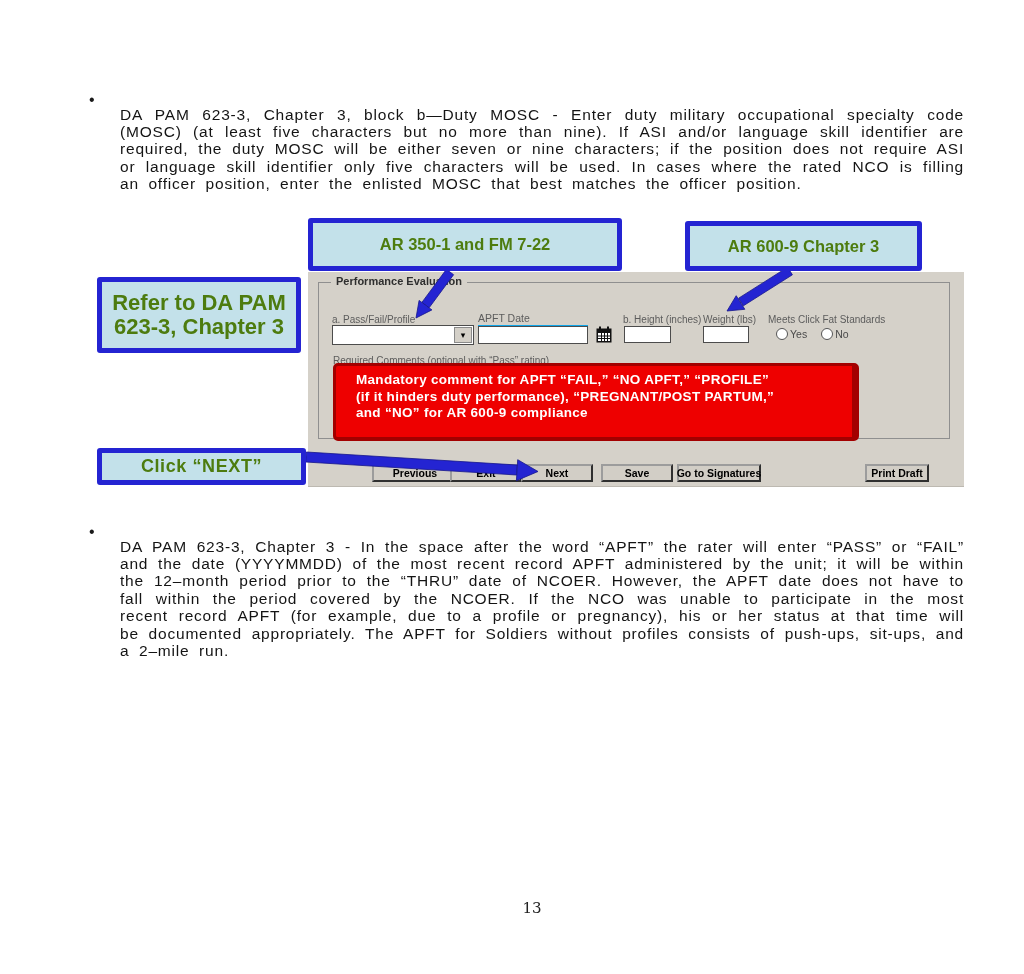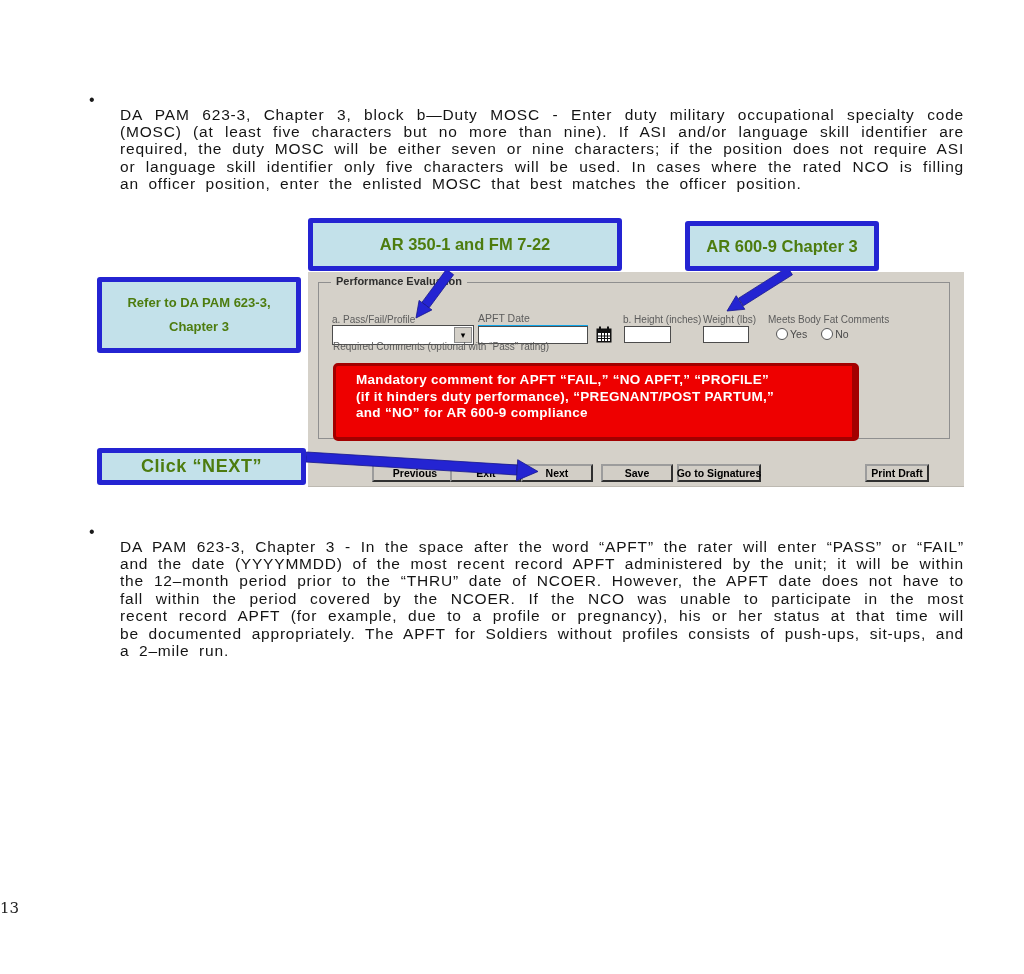--- a/index.html
+++ b/index.html
@@ -24,22 +24,22 @@
   #bullet1{top:91px}#para1{top:90px}
   #bullet2{top:523px}#para2{top:522px}
   
   .callout{
     position:absolute;background:var(--callout-fill);
     border:5px solid var(--accent-blue);border-radius:3px;box-sizing:border-box;
     display:flex;align-items:center;justify-content:center;text-align:center;
     font-weight:bold;color:#4d7c0f;z-index:6;
   }
   #callout-ar350{left:308px;top:218px;width:314px;height:53px;font-size:16.5px;}
-  #callout-ar600{left:685px;top:221px;width:194px;height:50px;font-size:16.5px;}
-  #callout-refer{left:97px;top:277px;width:204px;height:76px;font-size:13px;line-height:24px;}
+  #callout-ar600{left:685px;top:221px;width:237px;height:50px;font-size:16.5px;}
+  #callout-refer{left:97px;top:277px;width:204px;height:76px;font-size:22px;line-height:24px;}
   #callout-next{left:97px;top:448px;width:209px;height:37px;font-size:18px;letter-spacing:.6px;align-items:center;}
   
   #form-shot{
     position:absolute;left:308px;top:272px;width:656px;height:214px;
     background:var(--form-bg);z-index:1;border-bottom:1px solid #bdb9b1;
   }
   #group-box{position:absolute;left:10px;top:10px;width:630px;height:155px;border:1px solid #8f8f8f;}
   #group-title{
     position:absolute;left:12px;top:-8px;background:var(--form-bg);
     padding:0 5px;font-size:11px;font-weight:bold;color:#2e2e2e;white-space:nowrap;
@@ -56,21 +56,21 @@
     position:absolute;left:159px;top:29px;width:110px;height:13px;
     border-bottom:1px solid #0ea5e9;font-size:10.5px;color:var(--label-gray);white-space:nowrap;
   }
   #apft-input{left:159px;top:43px;width:110px;height:18px;}
   #calendar-btn{position:absolute;left:277px;top:43px;width:16px;height:17px;}
   #height-input{left:305px;top:43px;width:47px;height:17px;}
   #weight-input{left:384px;top:43px;width:46px;height:17px;}
   #radios{position:absolute;left:449px;top:45px;display:flex;align-items:center;gap:6px;font-size:10.5px;color:#4a4a4a;}
   .radio-pair{display:flex;align-items:flex-end;gap:2px;padding-left:8px;}
   .radio{width:10px;height:10px;border:1px solid #555;border-radius:50%;background:#fff;display:inline-block;}
-  #req-label{left:14px;top:58px;}
+  #req-label{left:14px;top:72px;}
   #warning-box{
     position:absolute;left:14px;top:80px;width:526px;height:78px;box-sizing:border-box;
     background:var(--warning-red);border:3px solid var(--warning-border);
     border-right-width:7px;border-bottom-width:4px;border-radius:5px;
   }
   #warning-text{
     margin:6px 0 0 20px;width:424px;color:#fff;font-weight:bold;
     font-size:13.5px;line-height:16.5px;letter-spacing:.3px;
   }
   .btn{
@@ -83,22 +83,22 @@
   #btn-exit{left:142px;width:72px;}
   #btn-next{left:213px;width:72px;}
   #btn-save{left:293px;width:72px;}
   #btn-signatures{left:369px;width:84px;}
   #btn-print{left:557px;width:64px;}
   
   #arrows{position:absolute;left:0;top:0;z-index:5;pointer-events:none;}
   .arrow-shape{fill:var(--accent-blue);stroke:#15158c;stroke-width:.8;}
   
   #page-number{
-    position:absolute;left:0;right:0;top:899px;
-    font-family:"DejaVu Serif",serif;font-size:15px;color:#222;
+    position:absolute;left:0;right:0;top:899px;text-align:center;
+    font-family:"DejaVu Serif",serif;font-size:15px;color:#222;padding-left:40px;
   }
 </style>
 </head>
 <body>
 
 <span class="bullet" id="bullet1">•</span>
 <p class="para" id="para1">DA PAM 623-3, Chapter 3, block b—Duty MOSC - Enter duty military occupational specialty code (MOSC) (at least five characters but no more than nine). If ASI and/or language skill identifier are required, the duty MOSC will be either seven or nine characters; if the position does not require ASI or language skill identifier only five characters will be used. In cases where the rated NCO is filling an officer position, enter the enlisted MOSC that best matches the officer position.</p>
 
 <div class="callout" id="callout-ar350">
   <span>AR 350-1 and FM 7-22</span>
@@ -138,21 +138,21 @@
         <rect x="2" y="12" width="12" height="1" fill="#111"></rect>
       </svg>
     </span>
 
     <span class="flabel" style="left:304px;top:31px;">b. Height (inches)</span>
     <div class="fbox" id="height-input"></div>
 
     <span class="flabel" style="left:384px;top:31px;">Weight (lbs)</span>
     <div class="fbox" id="weight-input"></div>
 
-    <span class="flabel" style="left:449px;top:31px;">Meets Body Fat Comments</span>
+    <span class="flabel" style="left:449px;top:31px;">Meets Click Fat Standards</span>
     <div id="radios">
       <span class="radio-pair">
         <span class="radio"></span>
         <span>Yes</span>
       </span>
       <span class="radio-pair">
         <span class="radio"></span>
         <span>No</span>
       </span>
     </div>

